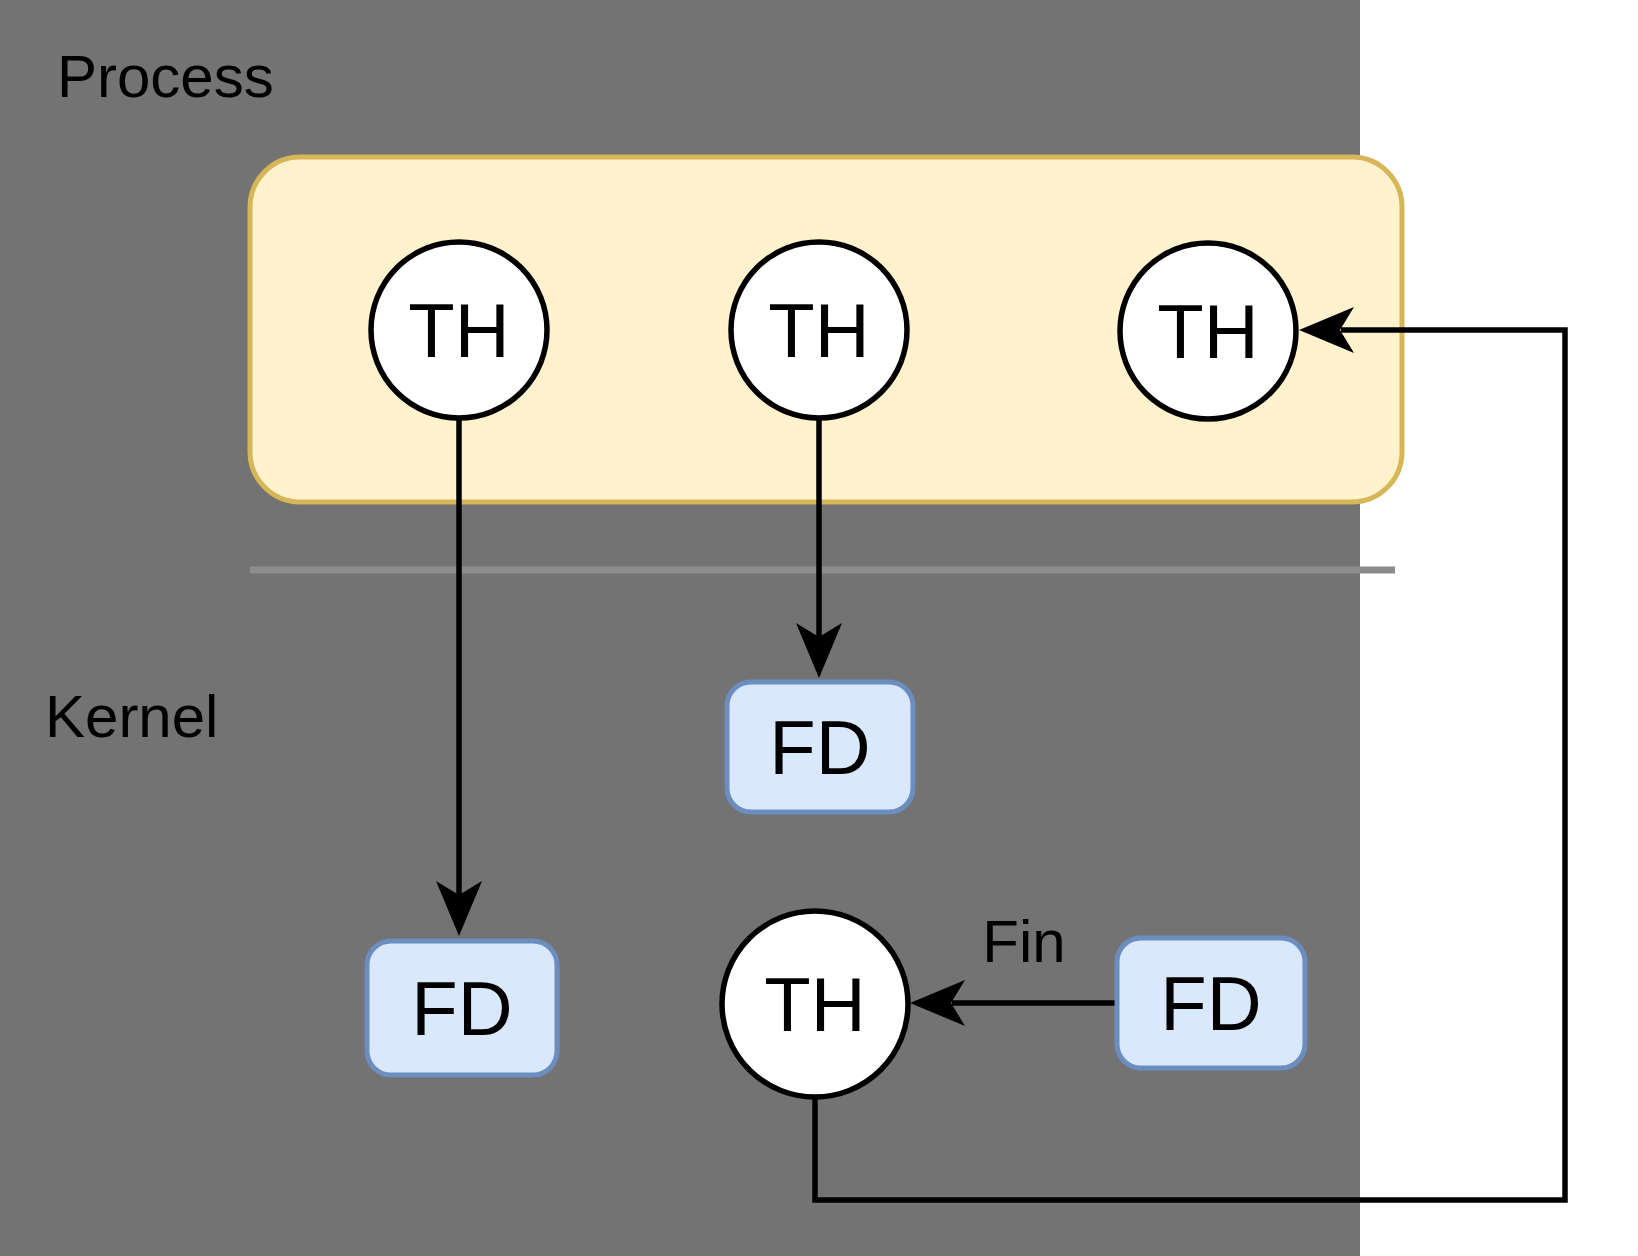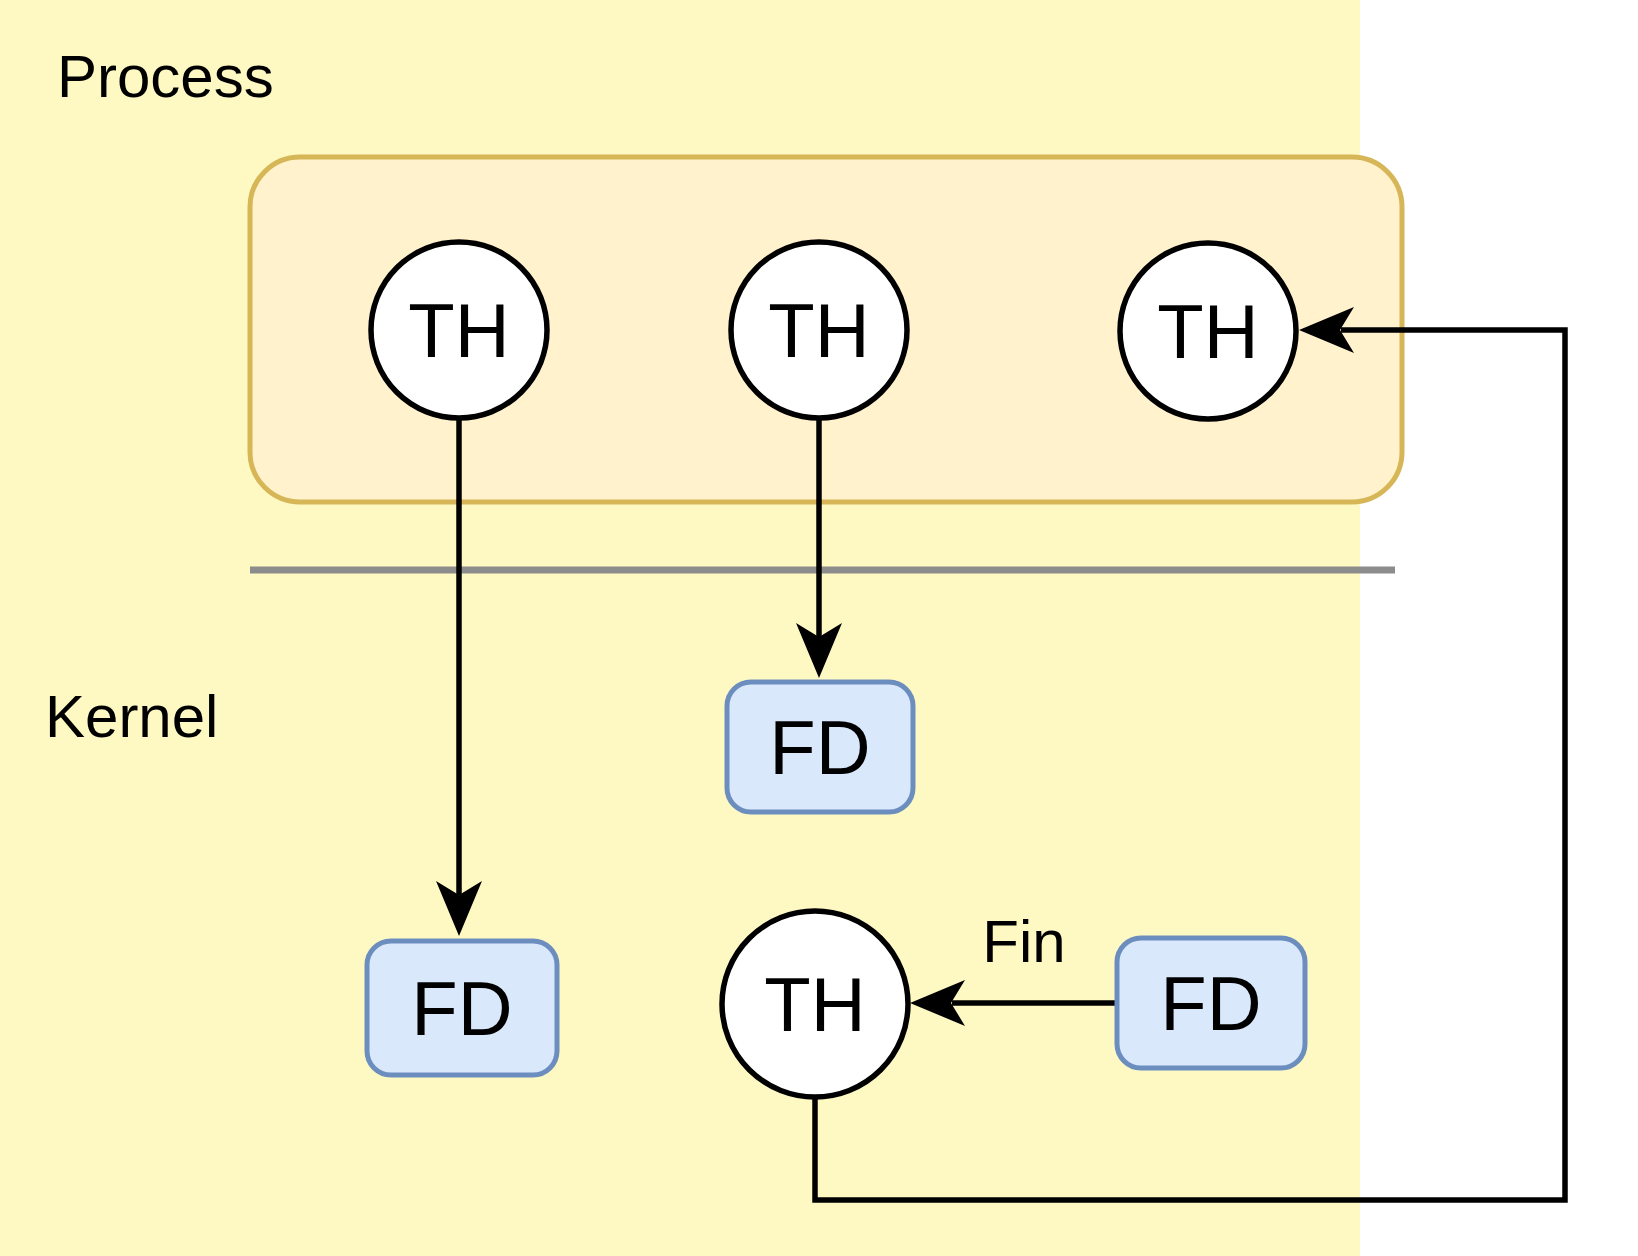--- a/index.html
+++ b/index.html
@@ -4,21 +4,21 @@
 <style>
   html, body {
     margin: 0;
     padding: 0;
     background: #ffffff;
   }
   .canvas {
     position: relative;
     width: 1360px;
     height: 1256px;
-    background: #fef9c3;
+    background: #737373;
     font-family: "Liberation Sans", sans-serif;
   }
   svg { display: block; }
 
   .region-label {
     font-family: "Liberation Sans", sans-serif;
     font-size: 60px;
     fill: #000000;
   }
   .node-label {

